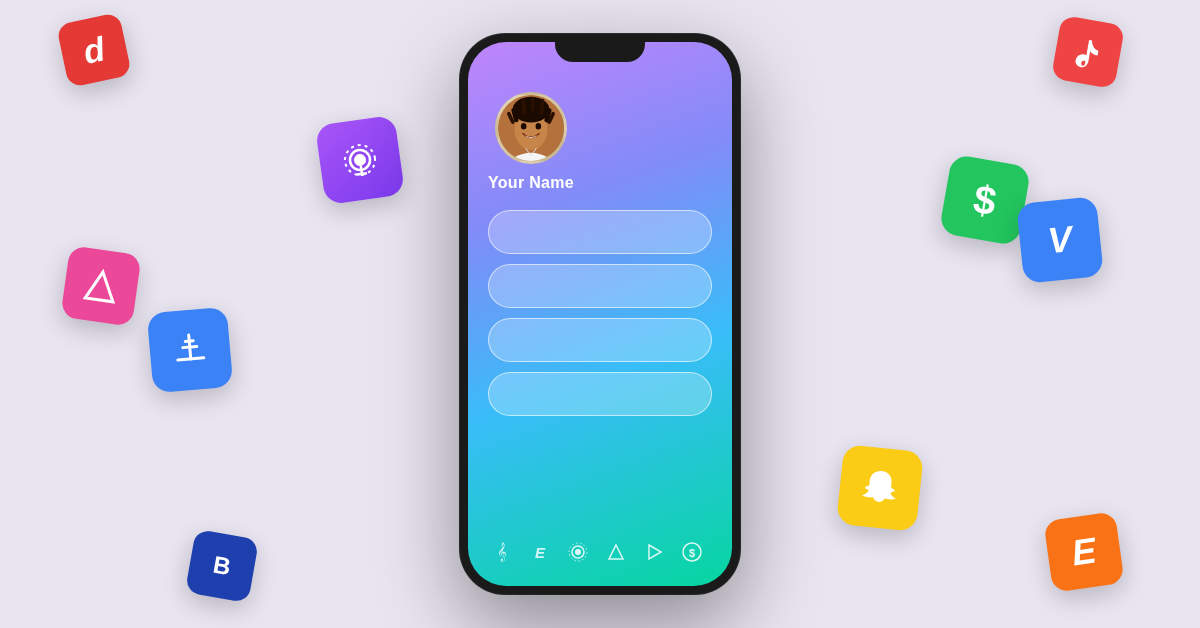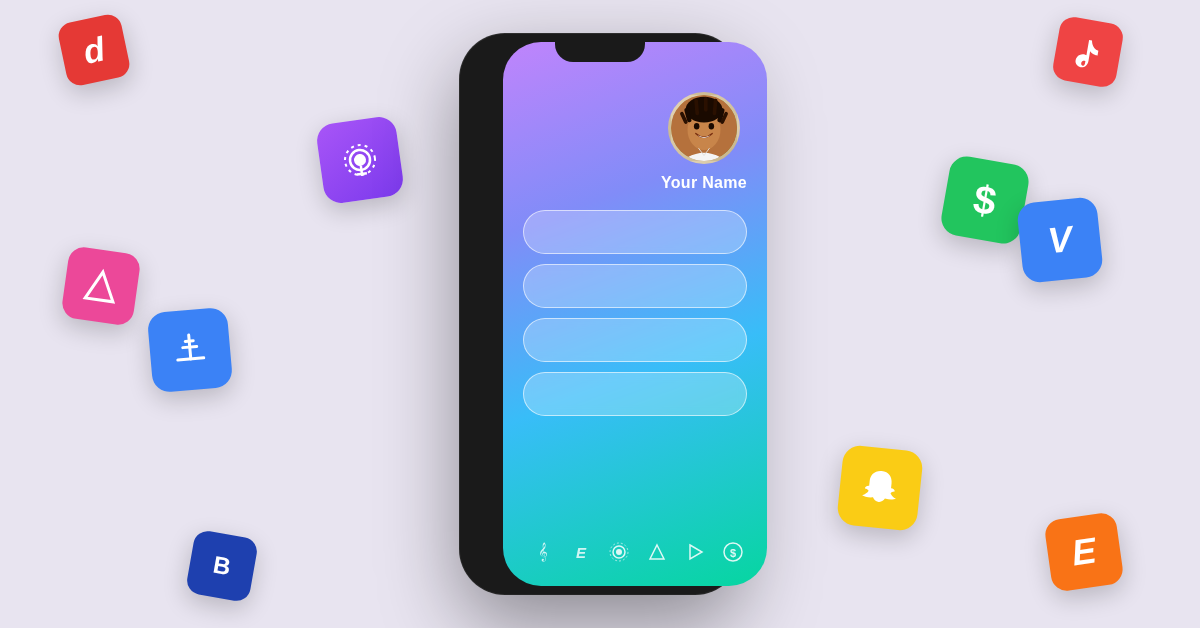--- a/index.html
+++ b/index.html
@@ -144,24 +144,23 @@
     }
 
     .phone-screen {
       width: 100%;
       height: 100%;
       border-radius: 38px;
       background: linear-gradient(160deg, #c084fc 0%, #818cf8 30%, #38bdf8 60%, #06d6a0 100%);
       overflow: hidden;
       display: flex;
       flex-direction: column;
-      align-items: flex-end;
+      align-items: flex-start;
       padding: 30px 20px 20px;
       position: relative;
-      margin-left: 35px;
     }
 
     
     .phone-notch {
       position: absolute;
       top: 0;
       left: 50%;
       transform: translateX(-50%);
       width: 90px;
       height: 28px;

